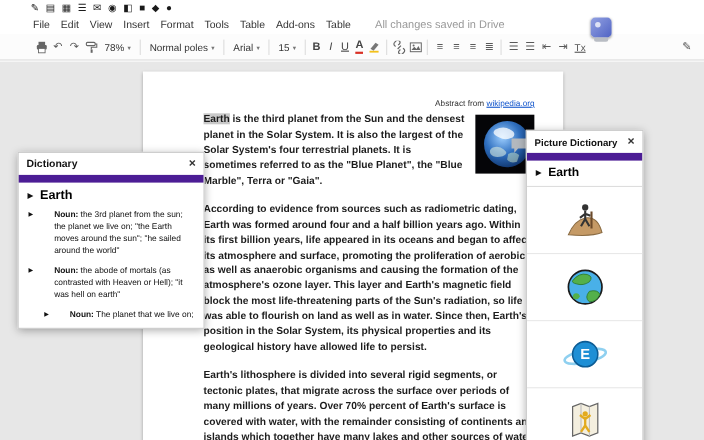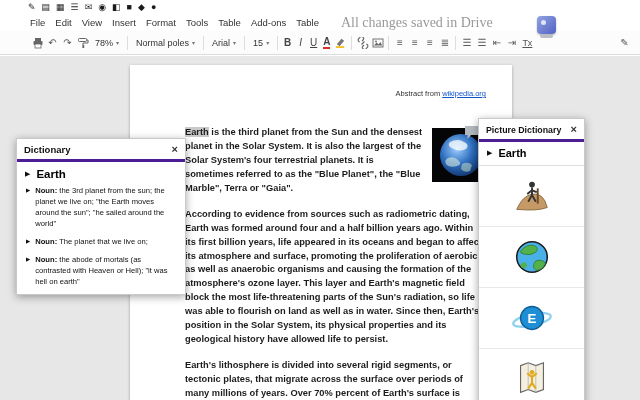--- a/index.html
+++ b/index.html
@@ -9,21 +9,21 @@
 
   
   .ext-row { position:absolute; top:0; left:0; right:0; height:14px; background:#fff;
              display:flex; align-items:center; padding-left:28px; gap:6px; }
   .ext-ic { font-size:9px; color:#1a1a1a; line-height:1; }
 
   
   .menubar { position:absolute; top:14px; left:0; right:0; height:17px; background:#fff;
              display:flex; align-items:center; padding-left:30px; font-size:9.5px; color:#333;text-align:center; }
   .menu-item { margin-right:10px; cursor:default; }
-  .save-status { color:#999; font-size:14px; margin-left:12px;font-family:Liberation Serif, serif; }
+  .save-status { color:#999; font-size:10px; margin-left:12px; }
 
   
   .ext-popup { position:absolute; top:16px; left:537px; width:19px; height:18px; border-radius:4px;
                background:linear-gradient(135deg,#93a2e2,#5063c4); box-shadow:0 1px 2px rgba(0,0,0,.3); z-index:9; }
   .ext-popup::before { content:""; position:absolute; left:4px; top:4px; width:5px; height:5px;
                border-radius:50%; background:rgba(255,255,255,.75); }
   .ext-popup::after { content:""; position:absolute; left:3px; bottom:-4px; width:13px; height:4px;
                border-radius:2px; background:#b9bdc4; }
 
   
@@ -39,42 +39,42 @@
   .tb-i { font-style:italic; font-size:10px; color:#444; min-width:13px; text-align:center; }
   .tb-u { text-decoration:underline; font-size:10px; color:#444; min-width:13px; text-align:center; }
   .tb-a { font-size:10px; font-weight:bold; color:#444; border-bottom:2px solid #d93025; line-height:1.1; margin:0 3px; }
   .tb-clear { font-size:9px; color:#555; margin:0 3px;text-decoration:underline; }
   .tb-flex { flex:1; }
 
   
   .canvas { position:absolute; top:56px; left:0; right:0; bottom:0; background:#e7e7e7; }
   .page { position:absolute; left:130px; top:9px; width:382px; height:520px; background:#fff;
           box-shadow:0 1px 3px rgba(0,0,0,.3); padding:24px 26px 20px 55px; }
-  .abstract { text-align:right; font-size:7.5px; color:#333; margin-bottom:28px; }
+  .abstract { text-align:right; font-size:7.5px; color:#333; margin-bottom:4px; }
   .abstract a { color:#1155cc; text-decoration:underline; cursor:pointer; }
   .page p, .page .para { font-size:9.3px; line-height:1.5; color:#1c1c1c; margin-bottom:12px;font-weight:bold; }
   .hl { background:#c9c9c9; }
   .earth-img { float:right; width:54px; height:54px; margin:2px 0 4px 8px; }
 
   
   .comment-ic { position:absolute; left:463px; top:68px; }
 
   
   .panel { position:absolute; background:#fff; border:1px solid #c9c9c9;
            box-shadow:0 2px 8px rgba(0,0,0,.35); z-index:5; }
   .panel-head { display:flex; justify-content:space-between; align-items:center;
-                padding:5px 7px 4px; border-bottom:3px solid #4c1d95; }
+                padding:5px 7px 4px; border-bottom:7px solid #4c1d95; }
   .panel-title { font-weight:bold; font-size:9.5px; color:#111; }
   .panel-x { font-size:11px; font-weight:bold; color:#333; line-height:1; cursor:pointer; }
 
   .dict-panel { left:16px; top:138px; width:170px; }
   .dict-word-row { display:flex; align-items:center; gap:6px; padding:6px 8px 5px; }
   .dict-word { font-weight:bold; font-size:11.5px; color:#000; }
   .tri-lg { font-size:7px; color:#111; }
-  .dict-entry { display:flex; gap:5px; padding:0 9px; margin-bottom:7px; }
+  .dict-entry { display:flex; gap:19px; padding:0 9px; margin-bottom:7px;justify-content:flex-end; }
   .tri-sm { font-size:5.5px; color:#111; margin-top:2px; flex:none; }
   .dict-text { font-size:7.6px; line-height:1.45; color:#111; }
   .dict-text b { font-weight:bold; }
 
   .pic-panel { left:478px; top:118px; width:107px; height:300px; overflow:hidden; }
   .pic-panel .panel-title { font-size:8.8px; }
   .pic-word-row { display:flex; align-items:center; gap:6px; padding:5px 8px 6px; border-bottom:1px solid #ddd; }
   .pic-word { font-weight:bold; font-size:11px; color:#000; }
   .pic-cell { height:61px; display:flex; align-items:center; justify-content:center;
               border-bottom:1px solid #e8e8e8; cursor:pointer; }
@@ -231,25 +231,25 @@
     <div class="dict-word-row">
       <span class="tri-lg">▶</span>
       <span class="dict-word">Earth</span>
     </div>
     <div class="dict-entry">
       <span class="tri-sm">▶</span>
       <span class="dict-text"><b>Noun:</b><span> the 3rd planet from the sun; the planet we live on; "the Earth moves around the sun"; "he sailed around the world"</span></span>
     </div>
     <div class="dict-entry">
       <span class="tri-sm">▶</span>
-      <span class="dict-text"><b>Noun:</b><span> The planet that we live on;</span></span>
+      <span class="dict-text"><b>Noun:</b><span> the abode of mortals (as contrasted with Heaven or Hell); "it was hell on earth"</span></span>
     </div>
     <div class="dict-entry">
       <span class="tri-sm">▶</span>
-      <span class="dict-text"><b>Noun:</b><span> the abode of mortals (as contrasted with Heaven or Hell); "it was hell on earth"</span></span>
+      <span class="dict-text"><b>Noun:</b><span> The planet that we live on;</span></span>
     </div>
   </div>
 
   <div class="panel pic-panel">
     <div class="panel-head">
       <span class="panel-title">Picture Dictionary</span>
       <span class="panel-x">×</span>
     </div>
     <div class="pic-word-row">
       <span class="tri-lg">▶</span>

